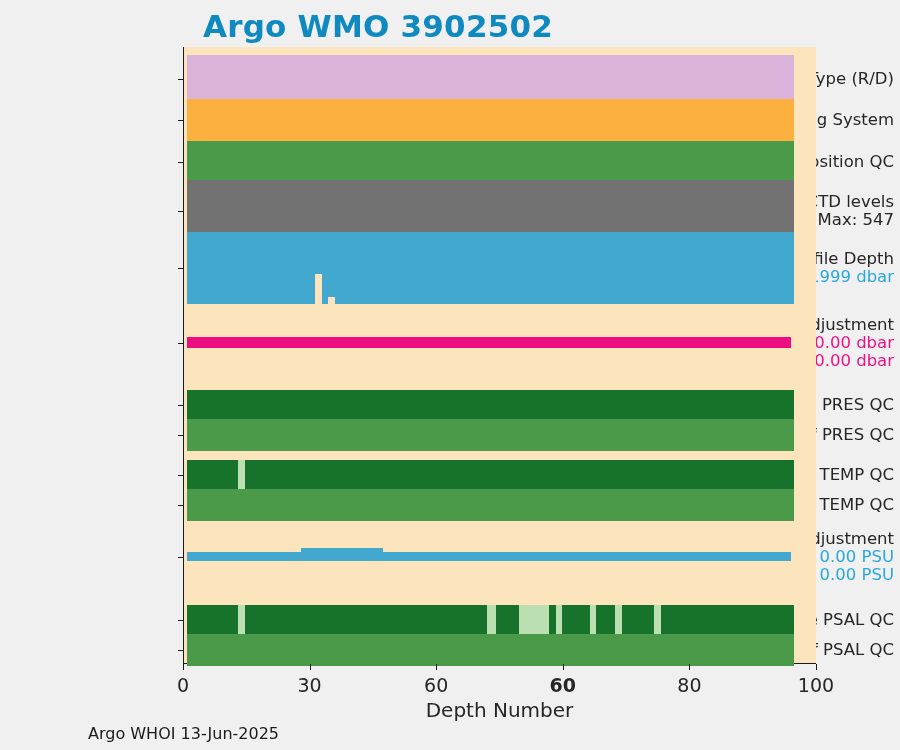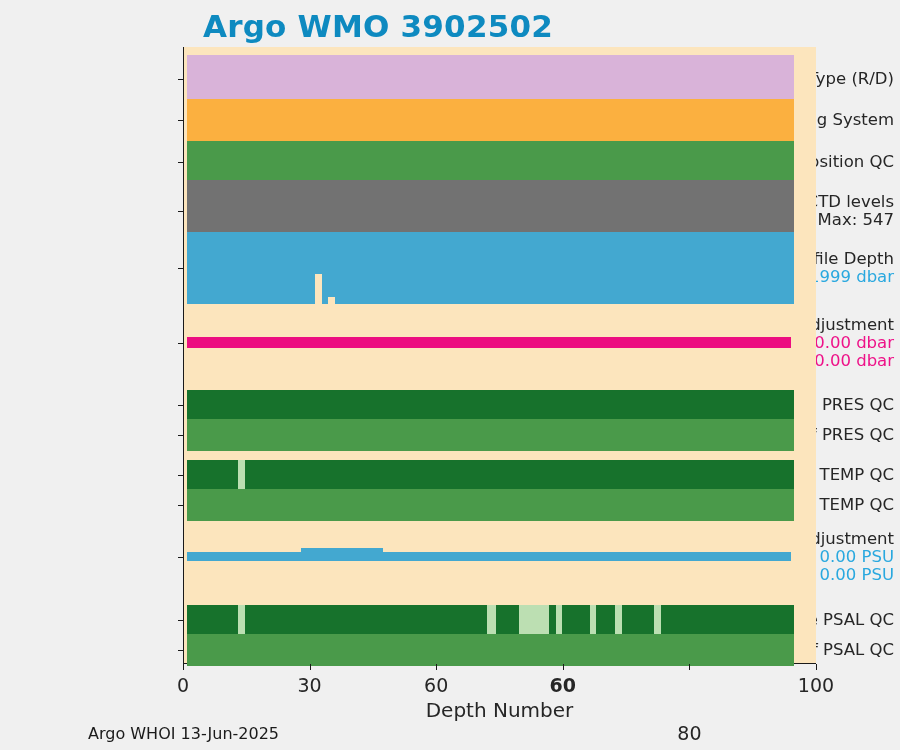--- a/index.html
+++ b/index.html
@@ -231,19 +231,19 @@
 <div id="xaxis-layer">
     <div class="xtick" style="left: 0%;"></div>
     <div class="xticklabel" style="left: 0%;">0</div>
     <div class="xtick" style="left: 20%;"></div>
     <div class="xticklabel" style="left: 20%;">30</div>
     <div class="xtick" style="left: 40%;"></div>
     <div class="xticklabel" style="left: 40%;">60</div>
     <div class="xtick" style="left: 60%;"></div>
     <div class="xticklabel" style="left: 60%; font-weight: bold;">60</div>
     <div class="xtick" style="left: 80%;"></div>
-    <div class="xticklabel" style="left: 80%; margin-top: 48px;">80</div>
+    <div class="xticklabel" style="left: 80%;">80</div>
     <div class="xtick" style="left: 100%;"></div>
     <div class="xticklabel" style="left: 100%;">100</div>
   </div>
 <div id="xaxis-title">Depth Number</div>
 
 <div id="footer-credit">Argo WHOI 13-Jun-2025</div>
 
 </body></html>

